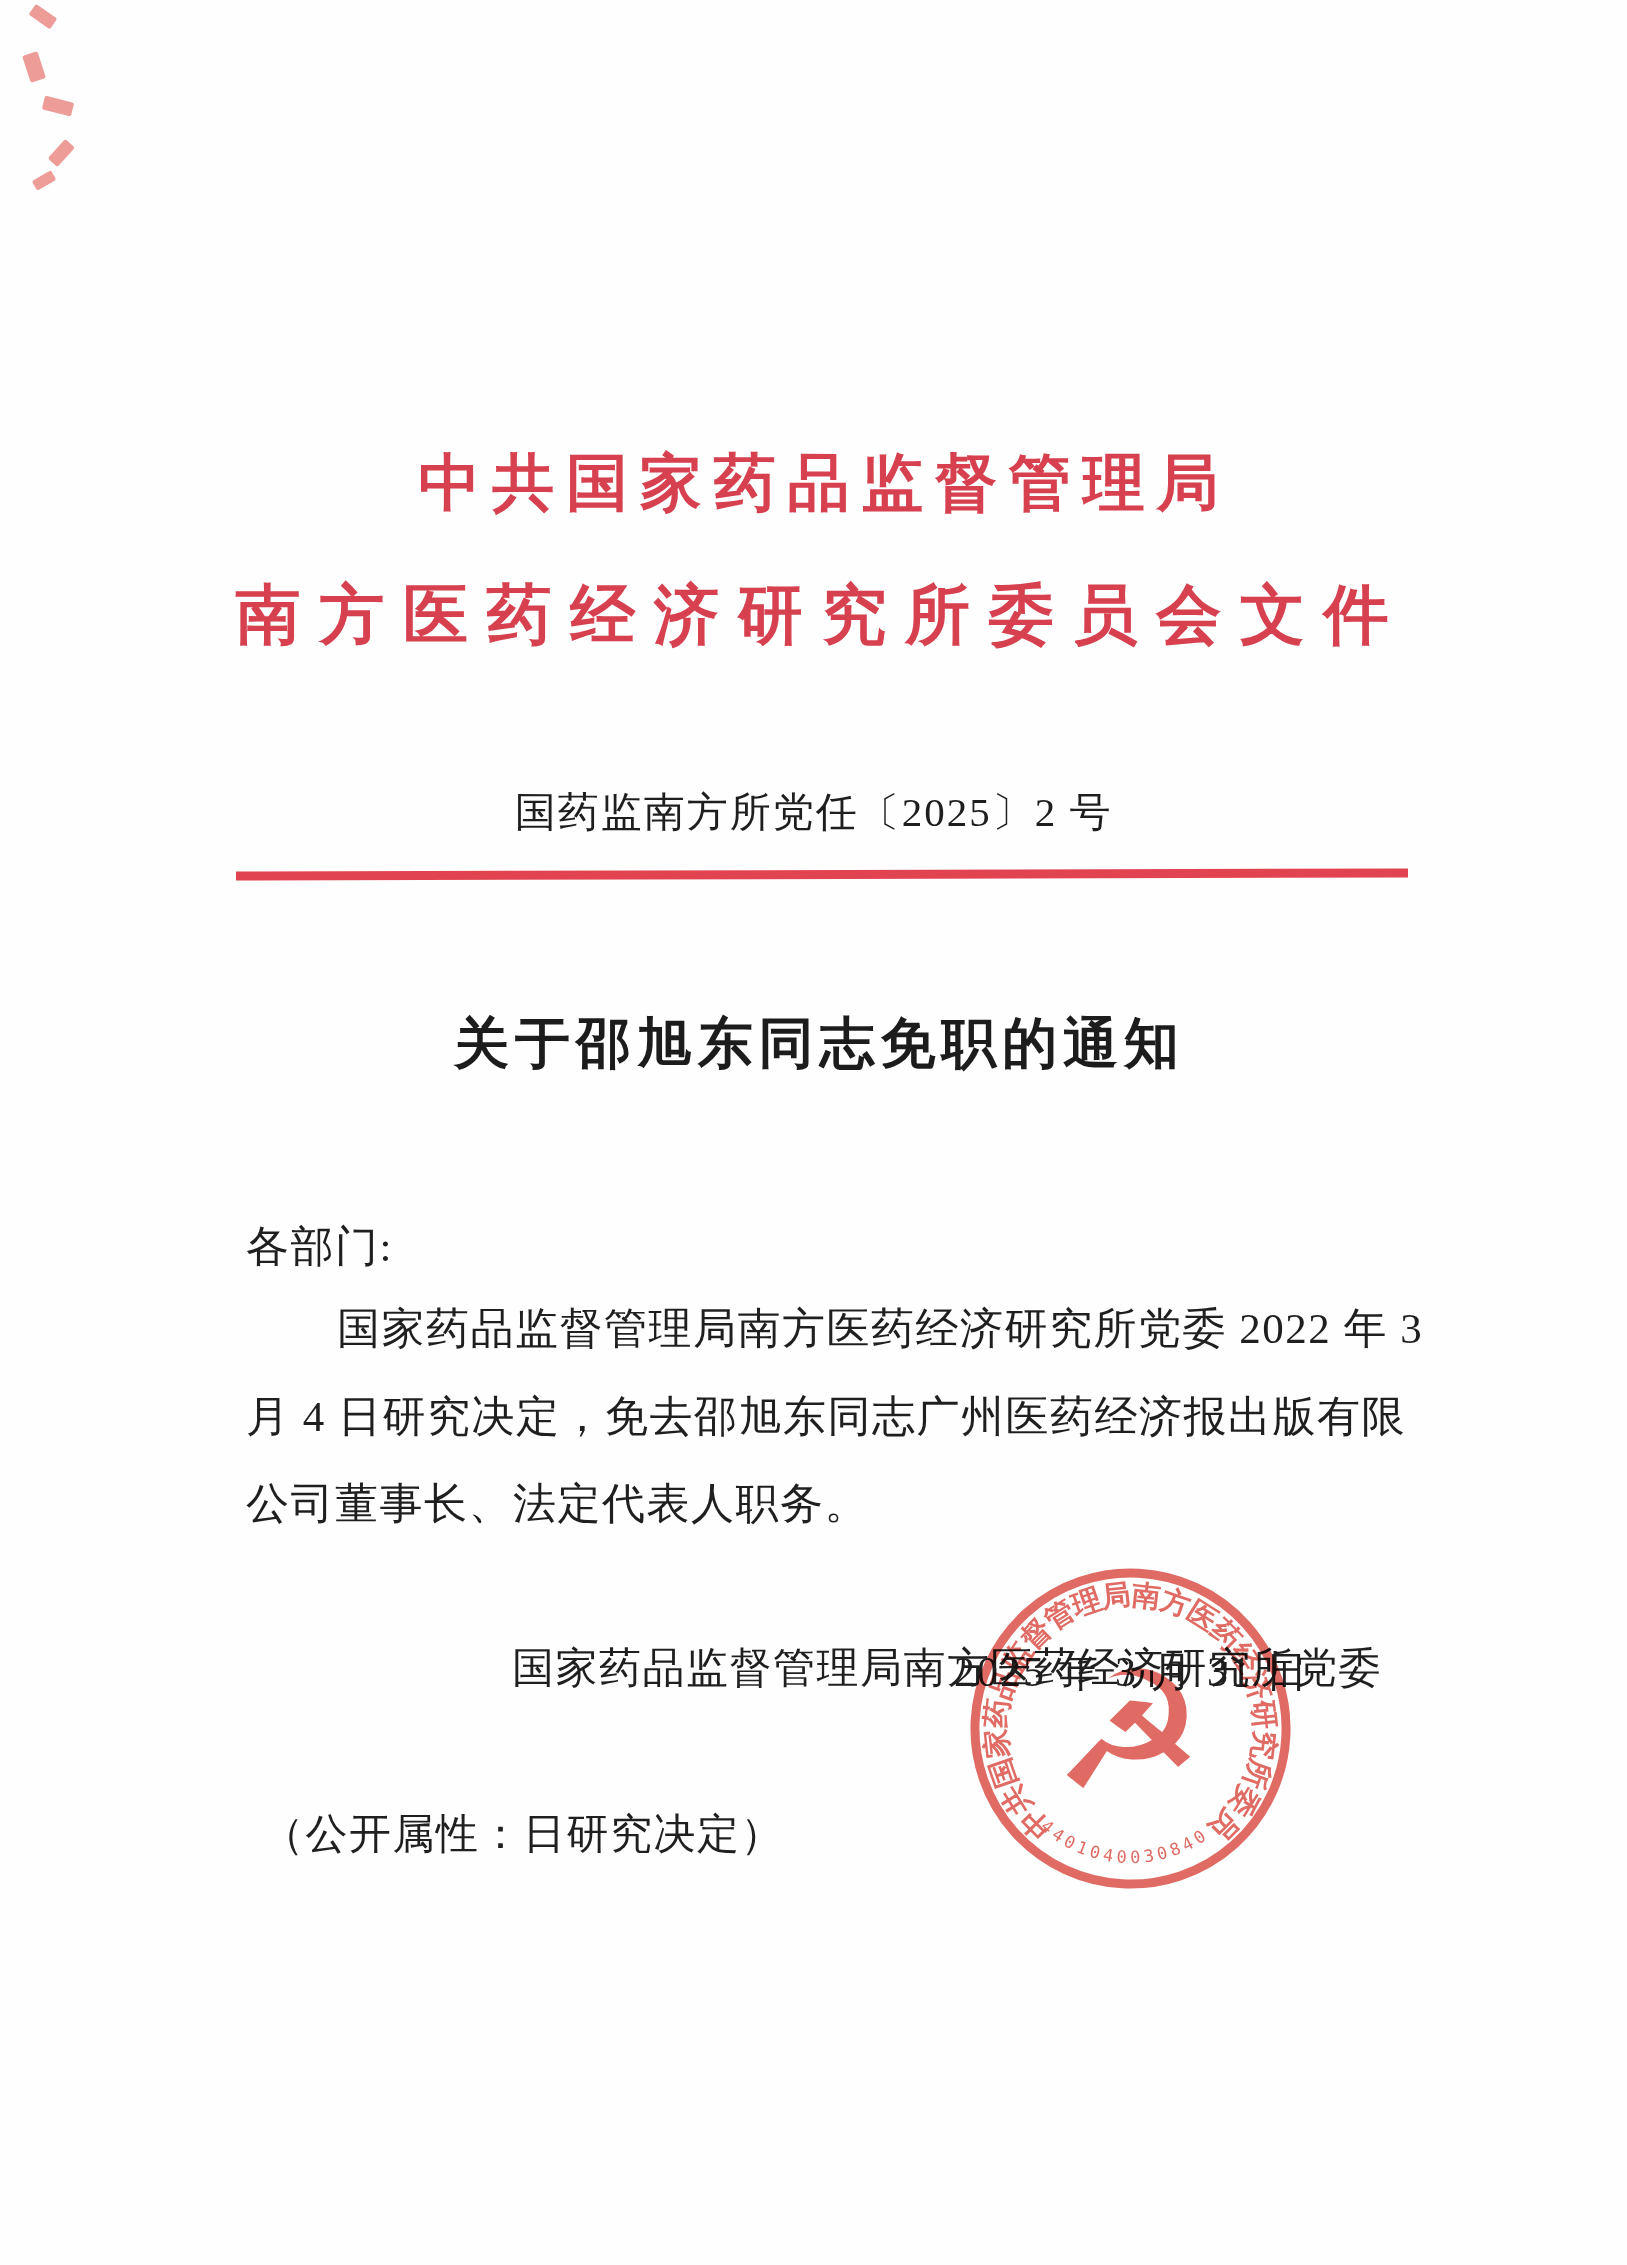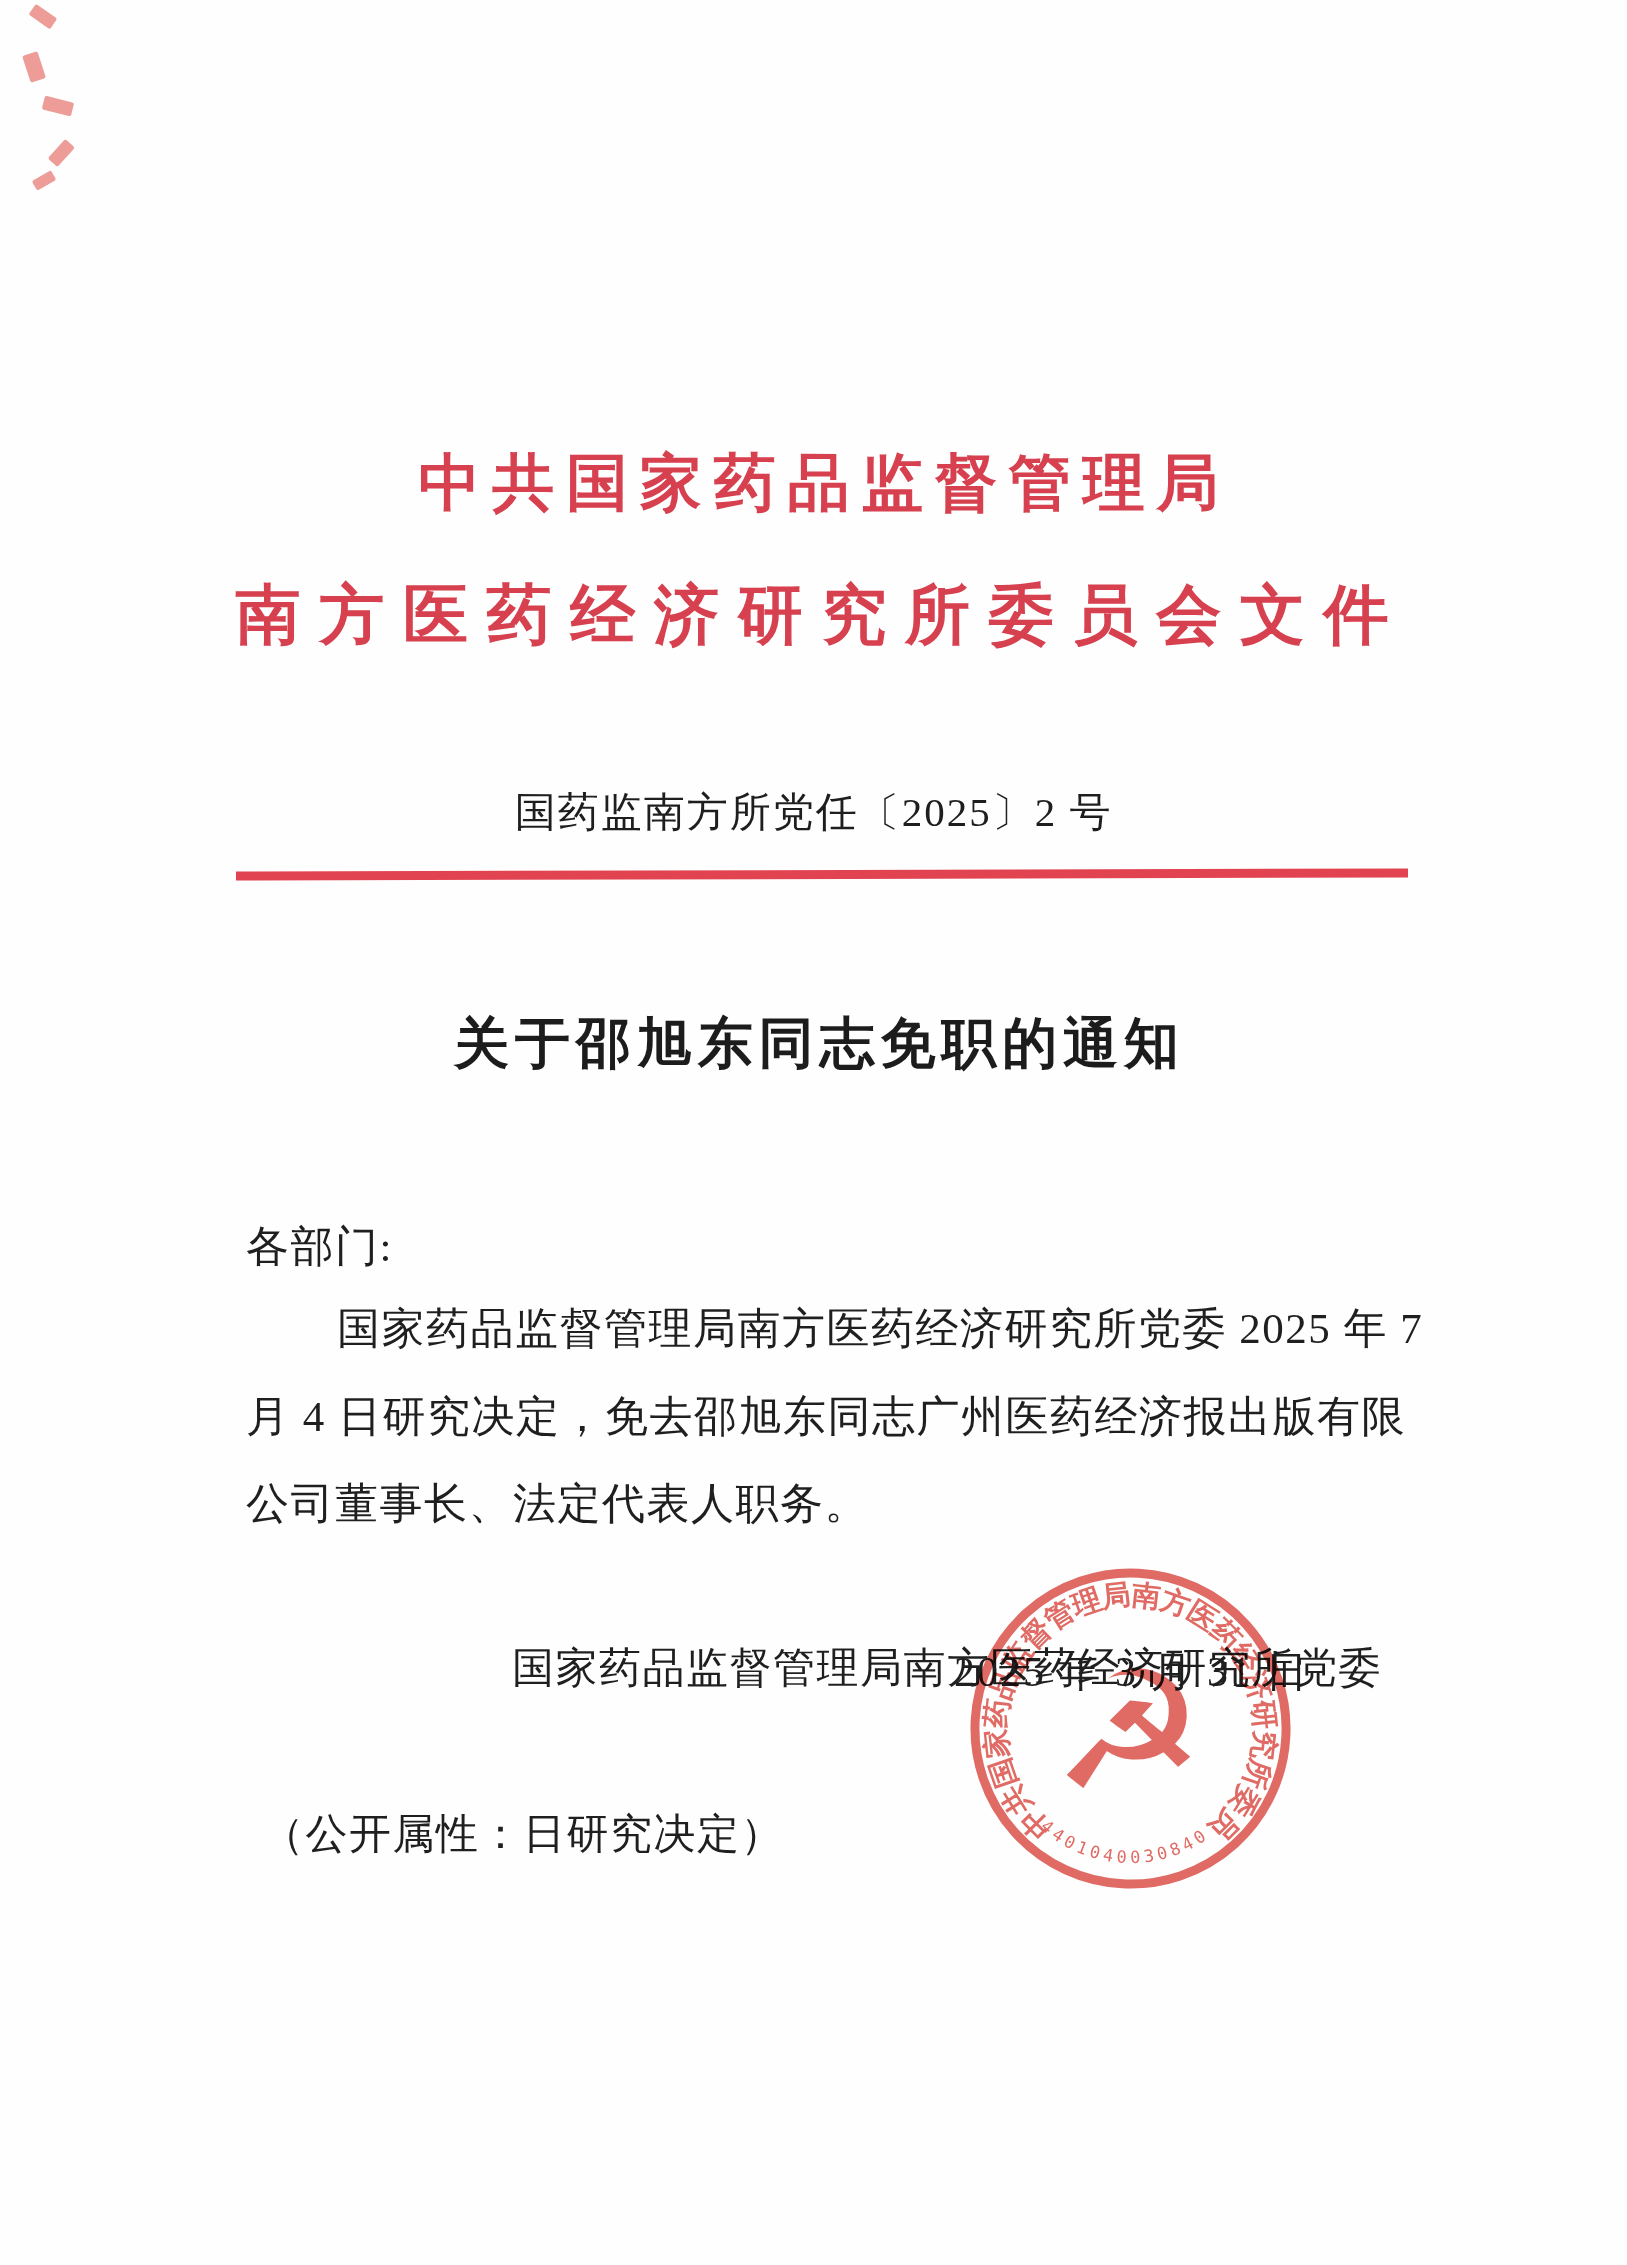--- a/index.html
+++ b/index.html
@@ -78,21 +78,21 @@
   <div class="center hdr1">中共国家药品监督管理局</div>
   <div class="center hdr2">南方医药经济研究所委员会文件</div>
 
   <div class="center docno">国药监南方所党任〔2025〕2 号</div>
 
   <div class="red-rule"></div>
 
   <h1 class="center title">关于邵旭东同志免职的通知</h1>
 
   <div class="bodytext salutation">各部门:</div>
-  <div class="bodytext line1">国家药品监督管理局南方医药经济研究所党委 2025 年 7</div>
+  <div class="bodytext line1">国家药品监督管理局南方医药经济研究所党委 2022 年 3</div>
   <div class="bodytext line2">月 4 日研究决定，免去邵旭东同志广州医药经济报出版有限</div>
   <div class="bodytext line3">公司董事长、法定代表人职务。</div>
 
   <div class="bodytext signature">国家药品监督管理局南方医药经济研究所党委</div>
   <div class="bodytext dateline">2025 年 3 月 31 日</div>
   <div class="bodytext disclosure">（公开属性：日研究决定）</div>
 
   <svg class="seal" viewBox="0 0 340 340" aria-hidden="true">
     <defs>
       <path id="ringArc" d="M 96.8,272.2 A 125,125 0 1 1 243.2,272.2" fill="none"></path>

